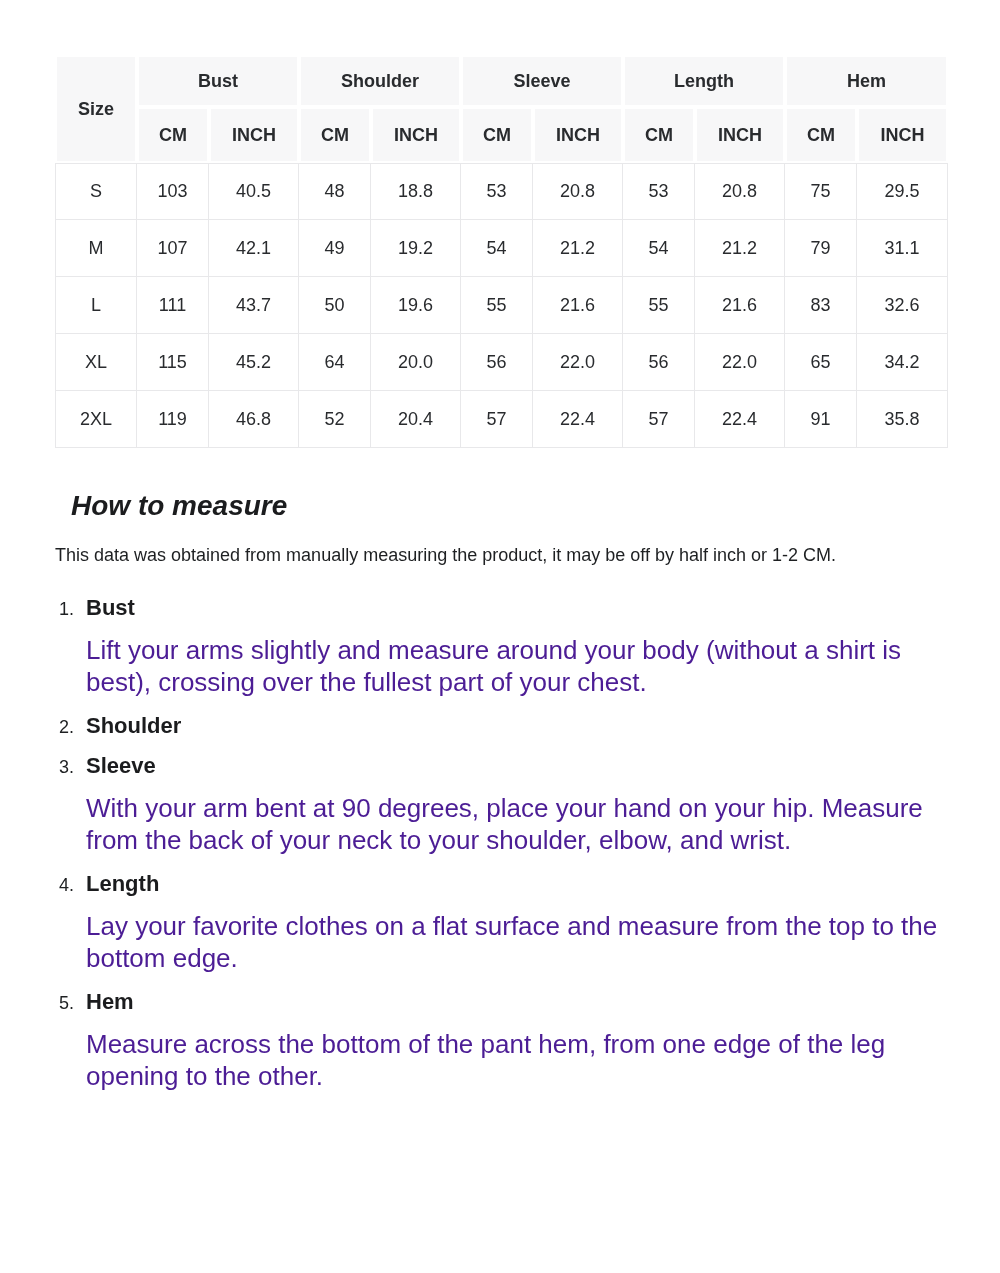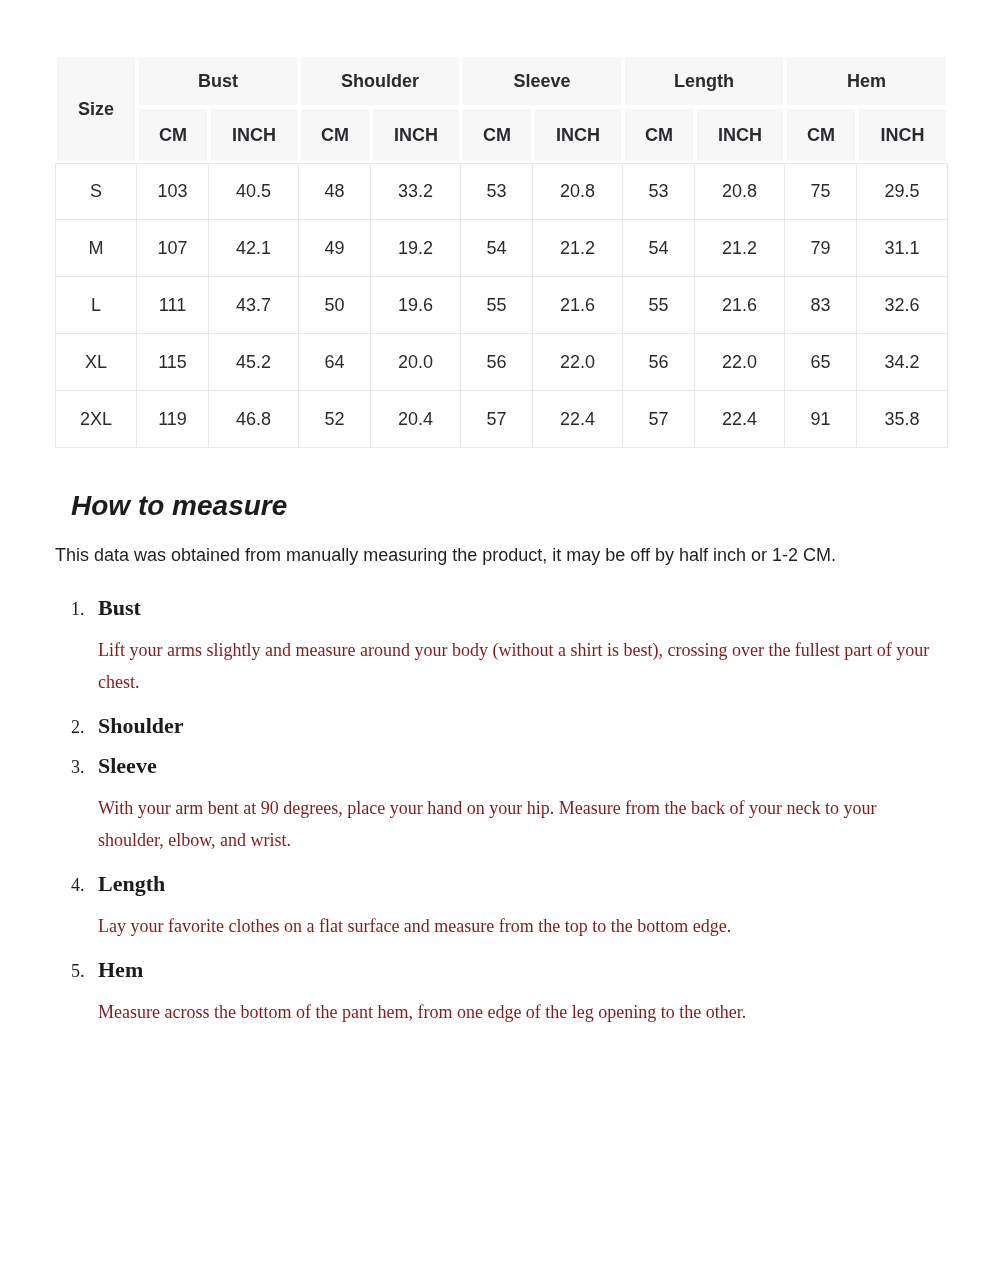--- a/index.html
+++ b/index.html
@@ -66,44 +66,43 @@
   }
   p.intro {
     font-size: 18px;
     line-height: 32px;
     margin: 0 0 24px 0;
     max-width: 880px;
     color: #1e2022;
   }
   ol.steps {
     list-style: none;
-    margin: 16px;
-    padding: 0;
-    font-family: Liberation Serif, serif;
+    margin: 4px;
+    padding: 0;
   }
   .step-head {
     margin: 14px 0 13px 0;
   }
   .step-num {
     display: inline-block;
     width: 27px;
     font-size: 18px;
     color: #1e2022;
   }
   .step-title {
     font-size: 22px;
     font-weight: 700;
     color: #1b1c1e;
   }
   .step-desc {
     margin: 0 0 15px 27px;
-    font-size: 18px;
+    font-size: 26px;
     line-height: 32px;
     max-width: 866px;
-    color: #7f1d1d;
+    color: #4c1d95;
   }
 </style>
 </head>
 <body>
 
 <div class="page">
 
   <table class="size-table">
     <colgroup>
       <col style="width:82px">
@@ -139,21 +138,21 @@
         <th>CM</th>
         <th>INCH</th>
       </tr>
     </thead>
     <tbody>
       <tr>
         <td>S</td>
         <td>103</td>
         <td>40.5</td>
         <td>48</td>
-        <td>33.2</td>
+        <td>18.8</td>
         <td>53</td>
         <td>20.8</td>
         <td>53</td>
         <td>20.8</td>
         <td>75</td>
         <td>29.5</td>
       </tr>
       <tr>
         <td>M</td>
         <td>107</td>

